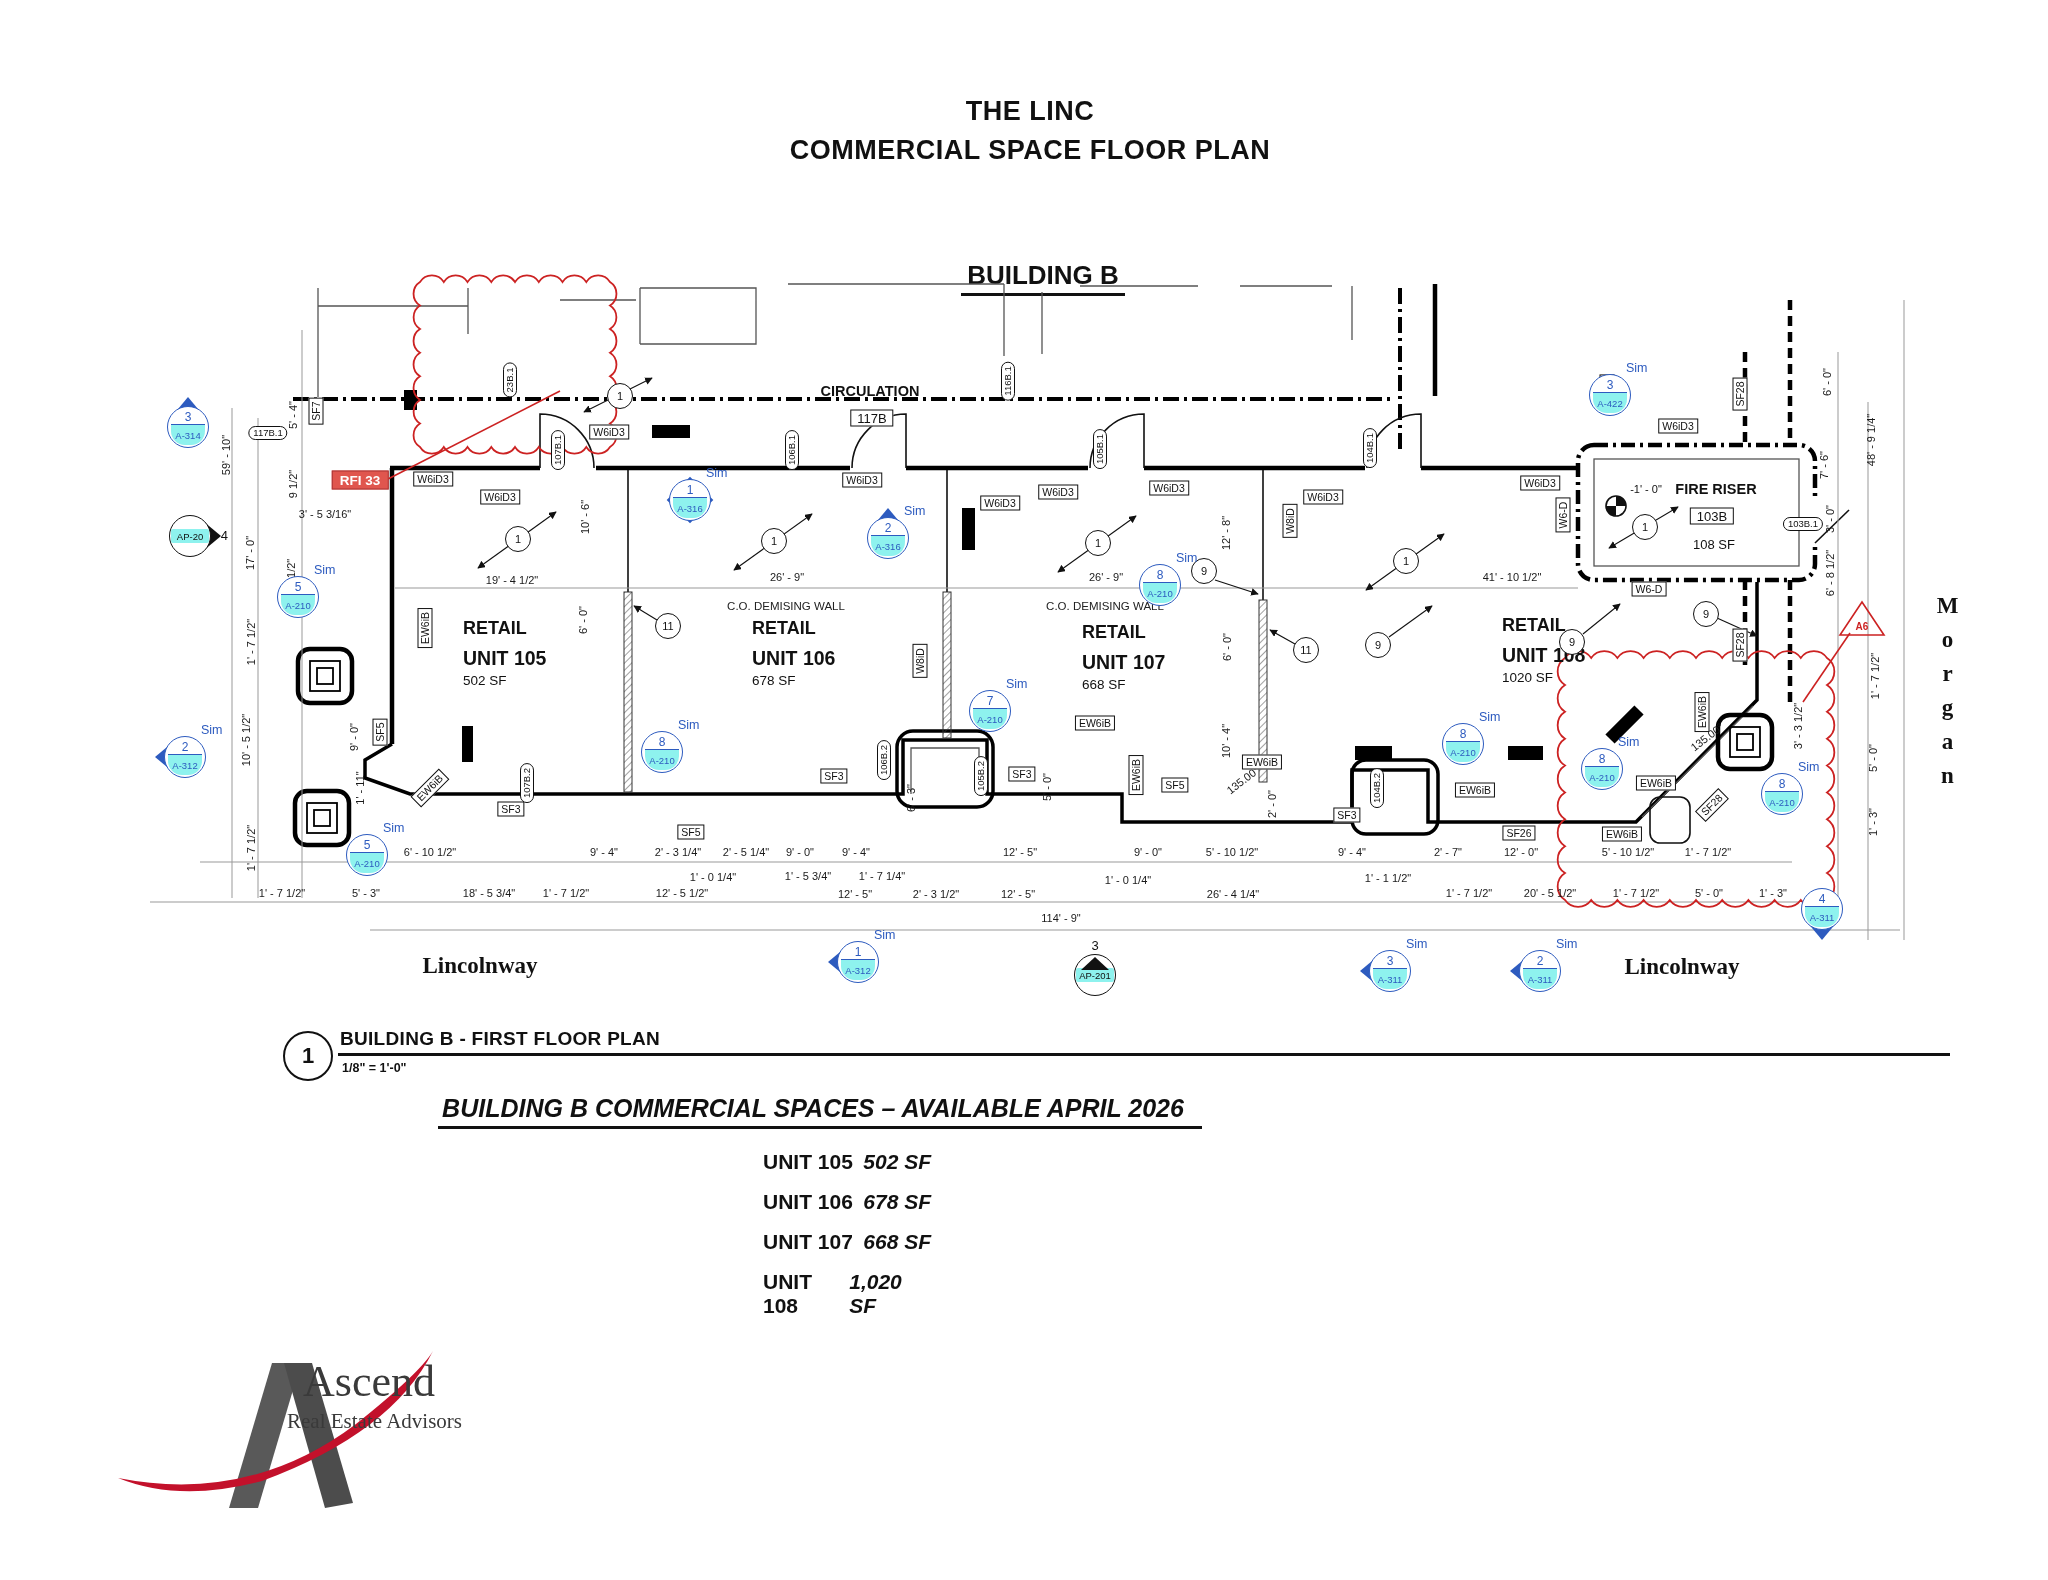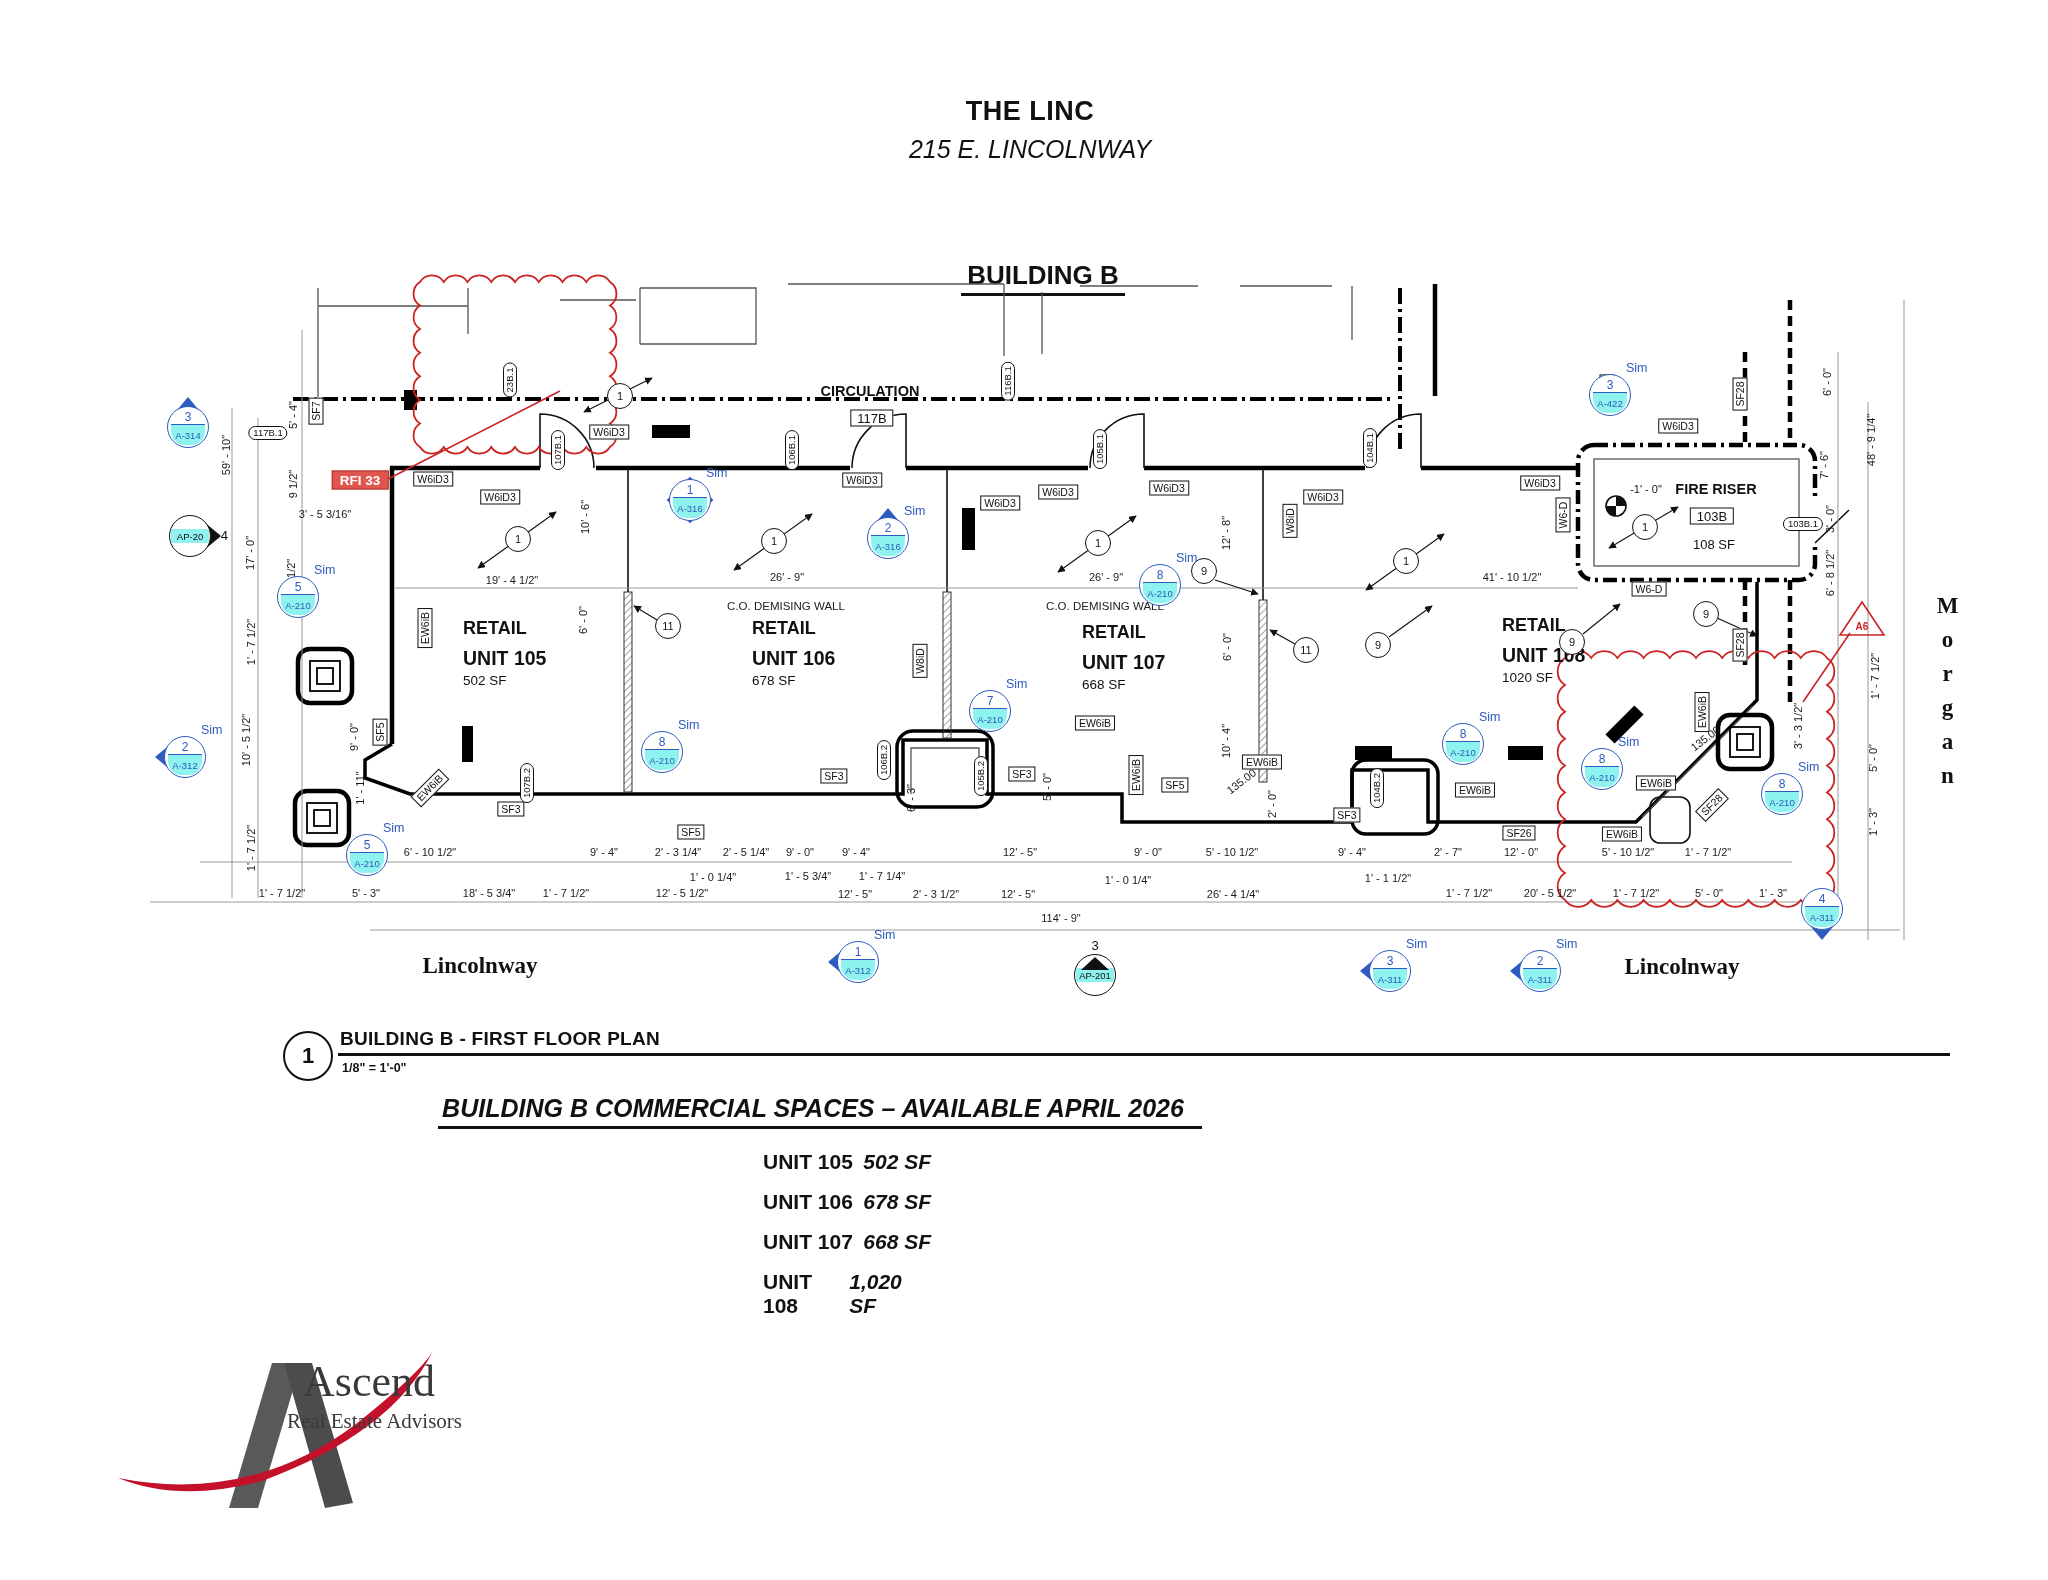--- a/index.html
+++ b/index.html
@@ -89,21 +89,21 @@
   .logo-name{position:absolute;left:303px;top:1356px;font-family:"Liberation Serif",serif;font-size:44px;color:#3a3a3a;}
   .logo-tag{position:absolute;left:287px;top:1409px;font-family:"Liberation Serif",serif;font-size:21px;color:#3a3a3a;}
 </style>
 </head>
 <body>
 
 <div class="page">
 
   <div class="hdr">
     <div class="t1">THE LINC</div>
-    <div class="a1">215 E. LINCOLNWAY</div>
+    <div class="t2">COMMERCIAL SPACE FLOOR PLAN</div>
   </div>
   <div class="bldg">
     <span>BUILDING B</span>
   </div>
 
   <svg class="plan" width="2048" height="1580" viewBox="0 0 2048 1580">
     <defs>
       <pattern id="hatch" width="5" height="5" patternUnits="userSpaceOnUse" patternTransform="rotate(45)">
         <line x1="0" y1="0" x2="0" y2="5" stroke="#444" stroke-width="1"></line>
       </pattern>

